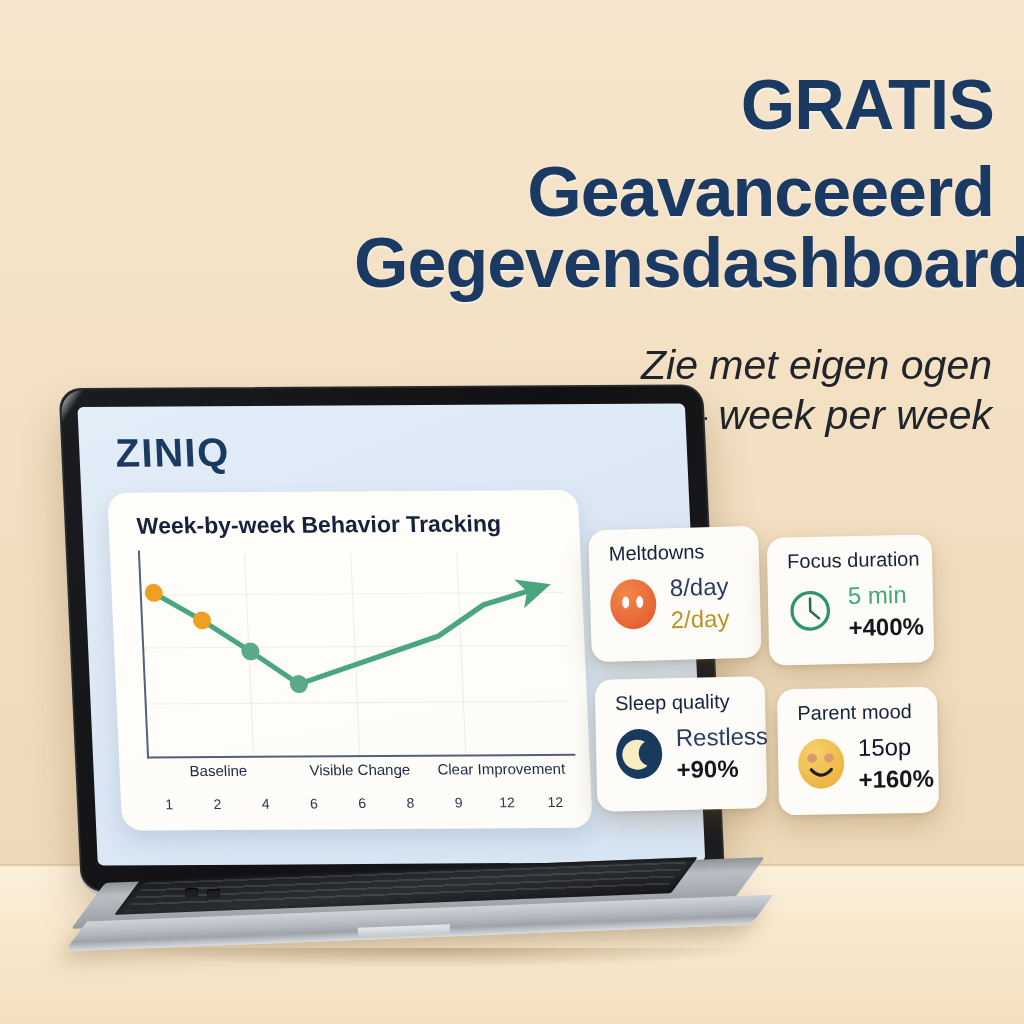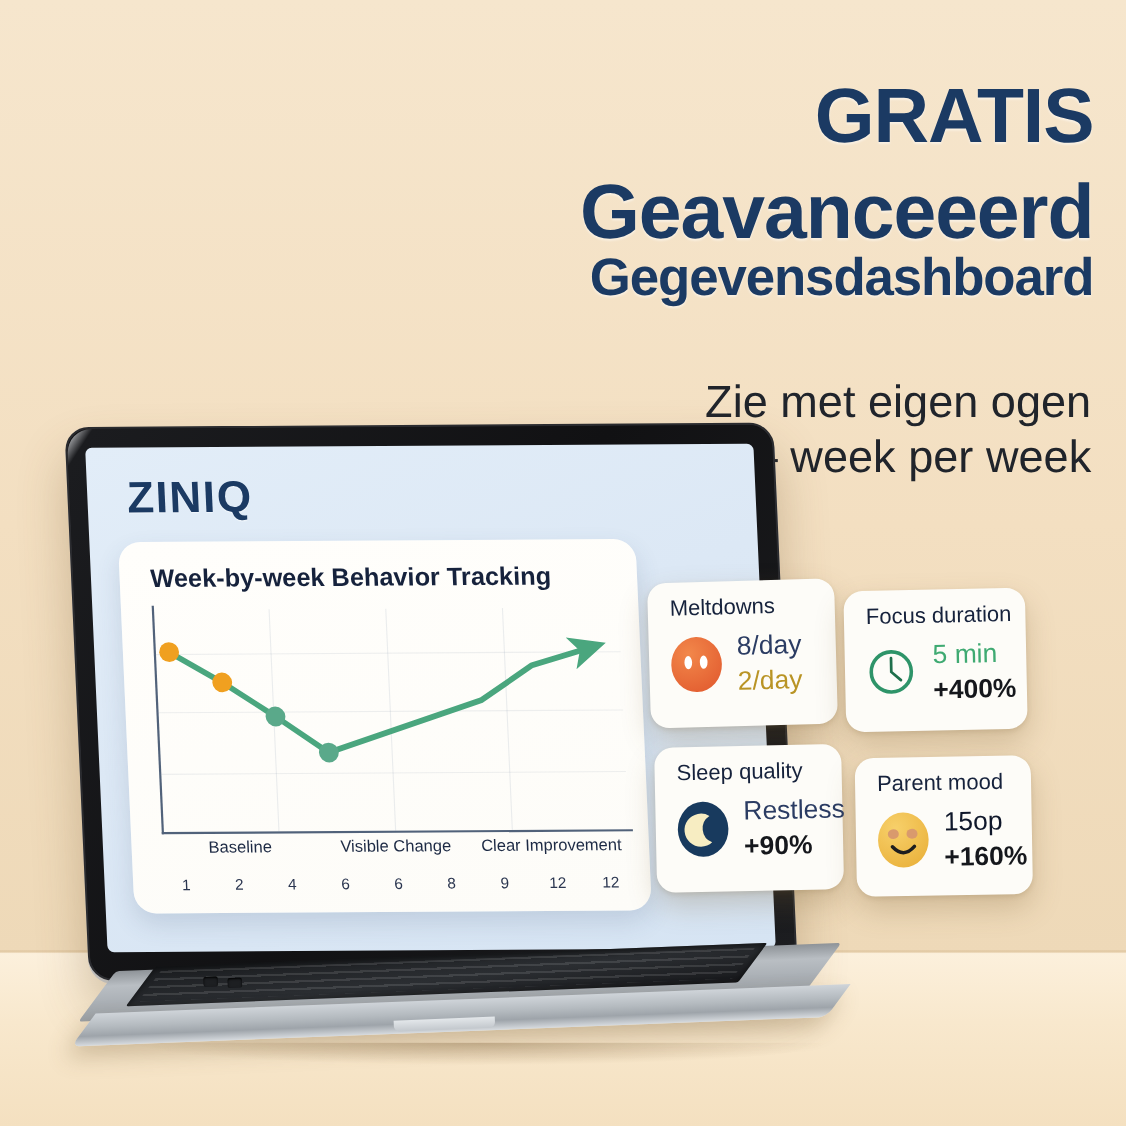--- a/index.html
+++ b/index.html
@@ -18,24 +18,24 @@
     background:linear-gradient(180deg,rgba(208,178,136,.55),rgba(208,178,136,0));}
 
   
   #headline{position:absolute;right:30px;top:72px;width:640px;text-align:right;}
   .h-line{
     color:#1b3a63;font-weight:700;letter-spacing:-1px;line-height:.96;
     text-shadow:0 2px 2px rgba(255,255,255,.5);
   }
   .h1{font-size:70px;}
   .h2{font-size:70px;margin-top:20px;}
-  .h3{font-size:48px;margin-top:4px;text-align:right;}
+  .h3{font-size:70px;margin-top:4px;text-align:right;}
   #subhead{position:absolute;right:32px;top:340px;width:620px;text-align:right;
     color:#20242b;font-size:41px;line-height:1.22;font-weight:400;}
-  .sub-line{display:block;}
+  .sub-line{display:block;font-style:italic;}
 
   
   #laptop{position:absolute;left:40px;top:358px;width:740px;height:610px;}
 
   .lid{
     position:absolute;left:30px;top:28px;width:640px;height:500px;
     background:#121214;border-radius:22px;
     transform:rotate(-2.55deg) skewY(2.2deg);
     box-shadow:0 26px 44px rgba(110,80,40,.30), 0 3px 0 #cfd3d8;
     border:2px solid #2a2b2f;

